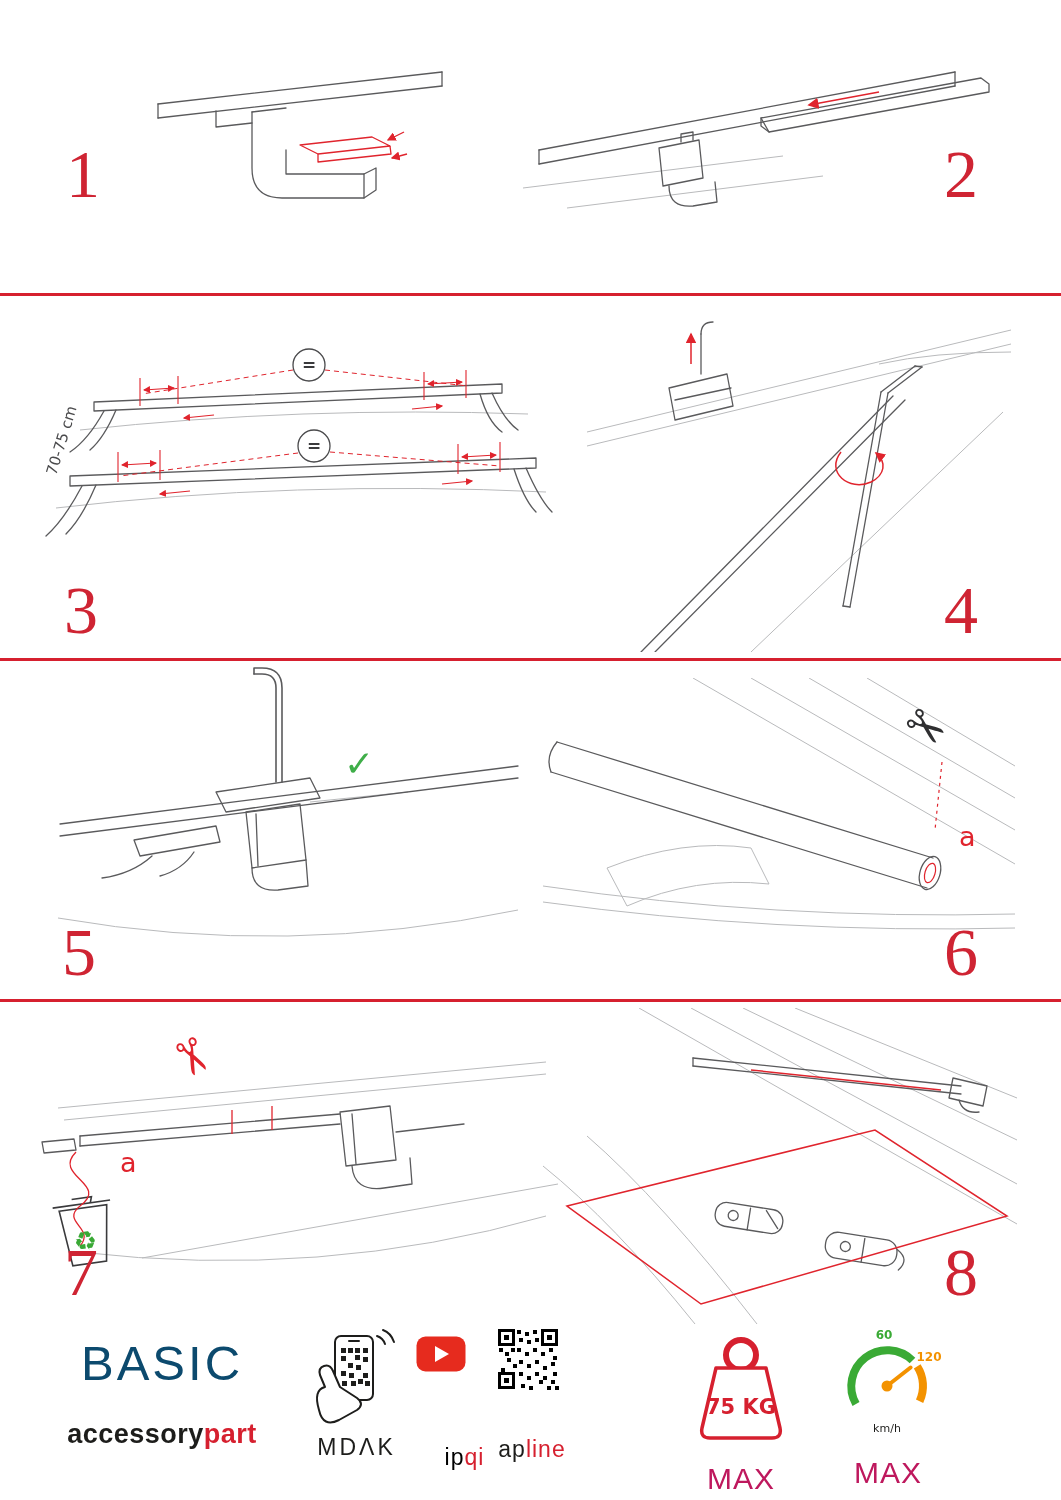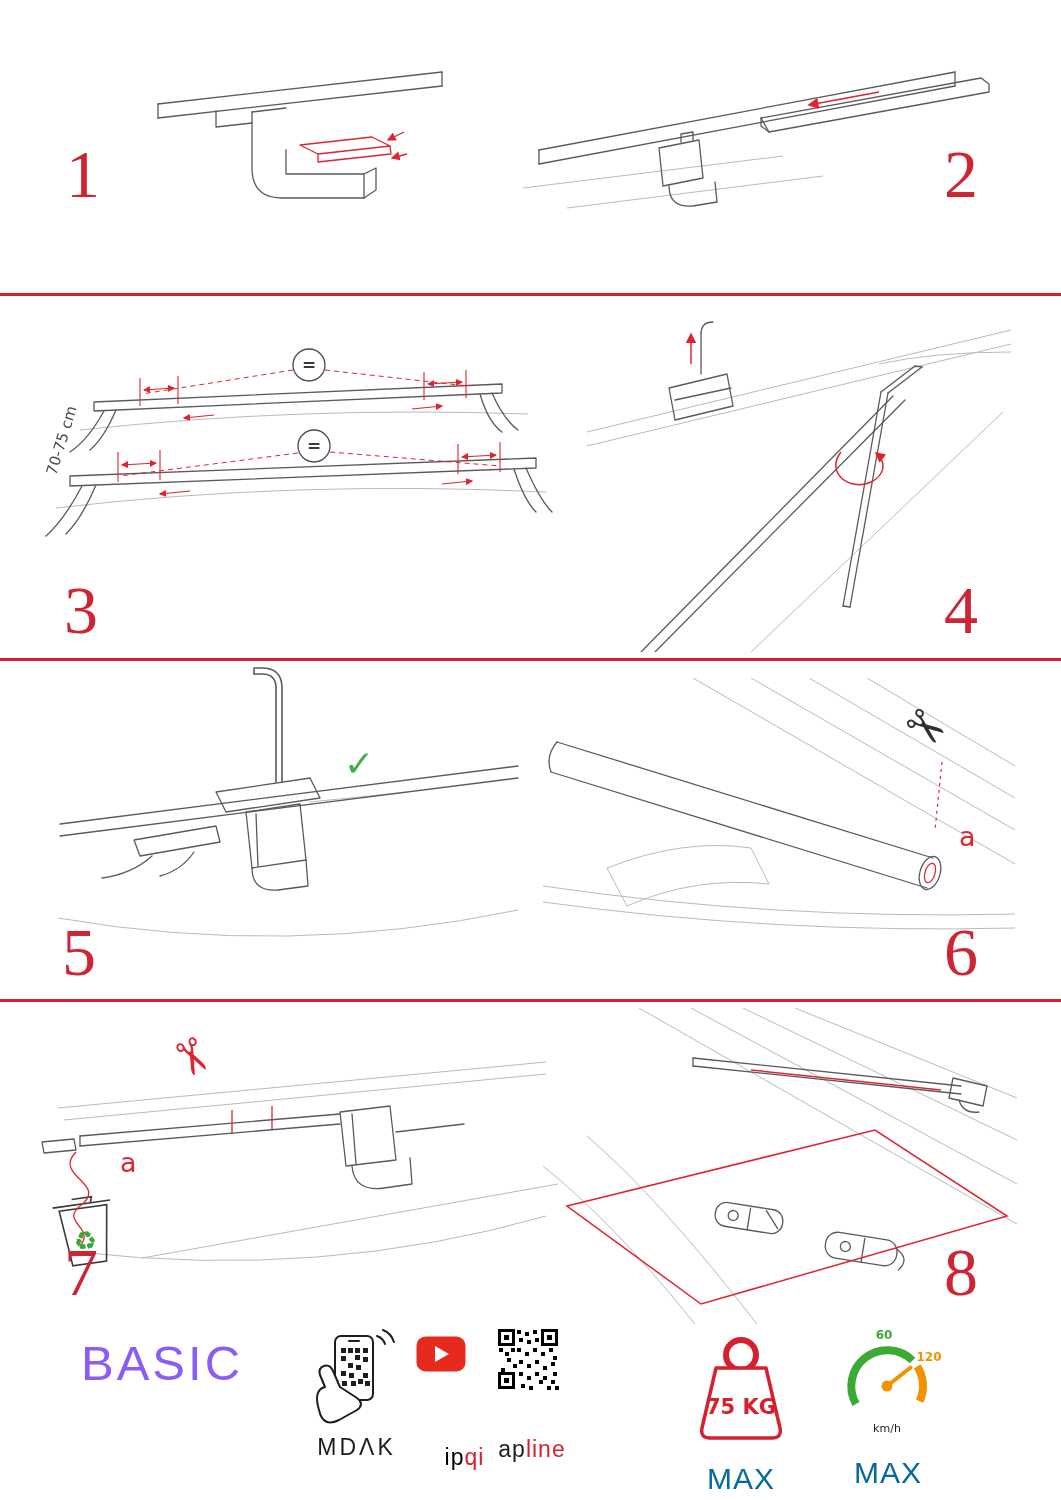--- a/index.html
+++ b/index.html
@@ -10,39 +10,39 @@
   .step-num {
     position:absolute; font-family:"Liberation Serif", serif;
     font-size:68px; line-height:1; color:#cf2433;
   }
   .illus { position:absolute; }
   svg text { font-family:"DejaVu Sans", sans-serif; }
 
   .footer { position:absolute; left:0; top:1320px; width:1061px; height:180px; }
   .footer > div { position:absolute; }
   .brand { left:56px; top:18px; width:212px; text-align:center; }
-  .brand-title { font-size:49px; line-height:1.05; letter-spacing:3px; font-weight:400; color:#8b5cf6; }
+  .brand-title { font-size:49px; line-height:1.05; letter-spacing:3px; font-weight:400; color:#0c4a6e; }
   .brand-sub { margin-top:30px; font-size:27px; font-weight:700; color:#1d1d1b; letter-spacing:0.5px; }
   .sub-red { color:#d6202f; }
   .sub-dark { color:#1d1d1b; }
   .ip-gray { color:#000000;margin-left:39px; }
   .logo, .badge { height:170px; }
   .logo.mdak { left:295px; top:6px; width:115px; text-align:center; }
   .logo.ipqi { left:398px; top:16px; width:86px; text-align:center; }
   .logo.apline { left:480px; top:8px; width:96px; text-align:center; }
   .badge.weight { left:686px; top:10px; width:110px; text-align:center; }
   .badge.speed  { left:832px; top:4px; width:112px; text-align:center; }
   .logo-caption {
     position:absolute; top:108px; left:4px; width:100%; text-align:center;
     font-size:23px; color:#1d1d1b; letter-spacing:1px; font-weight:500;
   }
   .logo.mdak .logo-caption { letter-spacing:3px; }
   .max-label {
     position:absolute; top:132px; left:0; width:100%; text-align:center;
-    font-size:30px; color:#0369a1; font-weight:500; letter-spacing:1px;
+    font-size:30px; color:#be185d; font-weight:500; letter-spacing:1px;
   }
 </style>
 </head>
 <body>
 
 <div class="page">
 
   <svg class="illus" style="left:150px;top:48px;" width="300" height="215" viewBox="0 0 300 215">
     <defs>
         <marker id="m1" viewBox="0 0 10 10" refX="8.5" refY="5" markerWidth="7" markerHeight="7" orient="auto-start-reverse">
@@ -305,20 +305,21 @@
       <path d="M208,62 L398,82"></path>
       <path d="M24,198 L332,122 L464,208 L158,296 Z"></path>
     </g>
   </svg>
   <div class="step-num" style="left:944px;top:1238px;">8</div>
 
   <div class="footer">
 
     <div class="brand">
       <div class="brand-title">BASIC</div>
+      <div class="brand-sub"><span class="sub-dark">accessory</span><span class="sub-red">part</span></div>
     </div>
 
     <div class="logo mdak">
       <svg width="96" height="100" viewBox="0 0 96 100">
         <g fill="none" stroke="#1d1d1b" stroke-width="2" stroke-linecap="round" stroke-linejoin="round">
           <path d="M72,10 q6,2 8,8"></path>
           <path d="M78,4 q8,3 11,12"></path>
           <rect x="30" y="10" width="38" height="64" rx="6" fill="#fff"></rect>
           <path d="M44,15 L54,15"></path>
           <path d="M14,84 Q8,64 20,61 L15,49 Q13,42 19,40 Q25,38 28,45 L35,61 L52,72 Q60,78 52,84 L34,94 Q18,102 14,84 Z" fill="#fff"></path>

